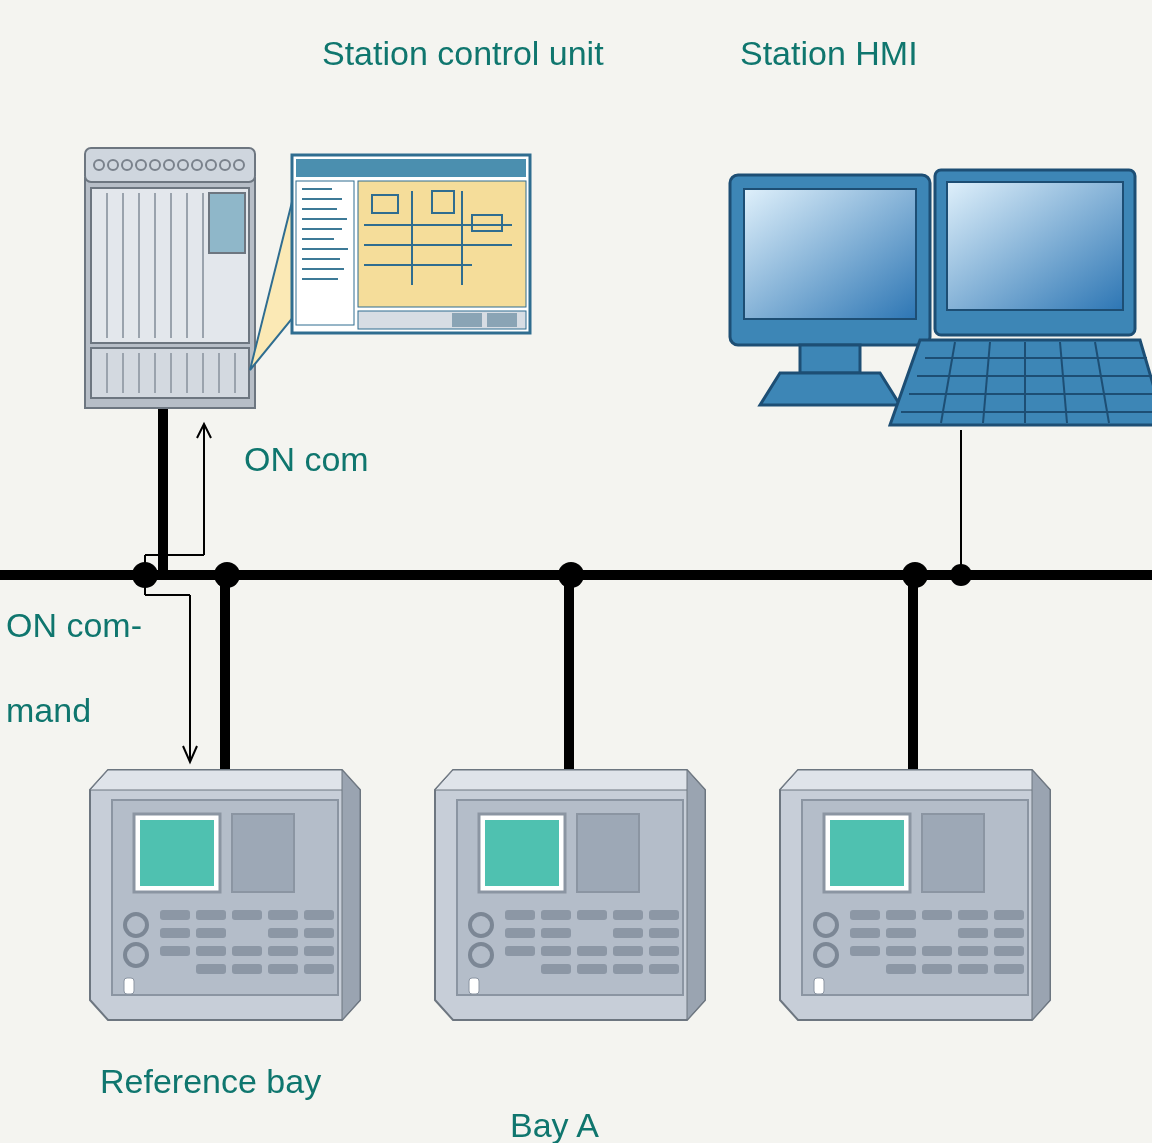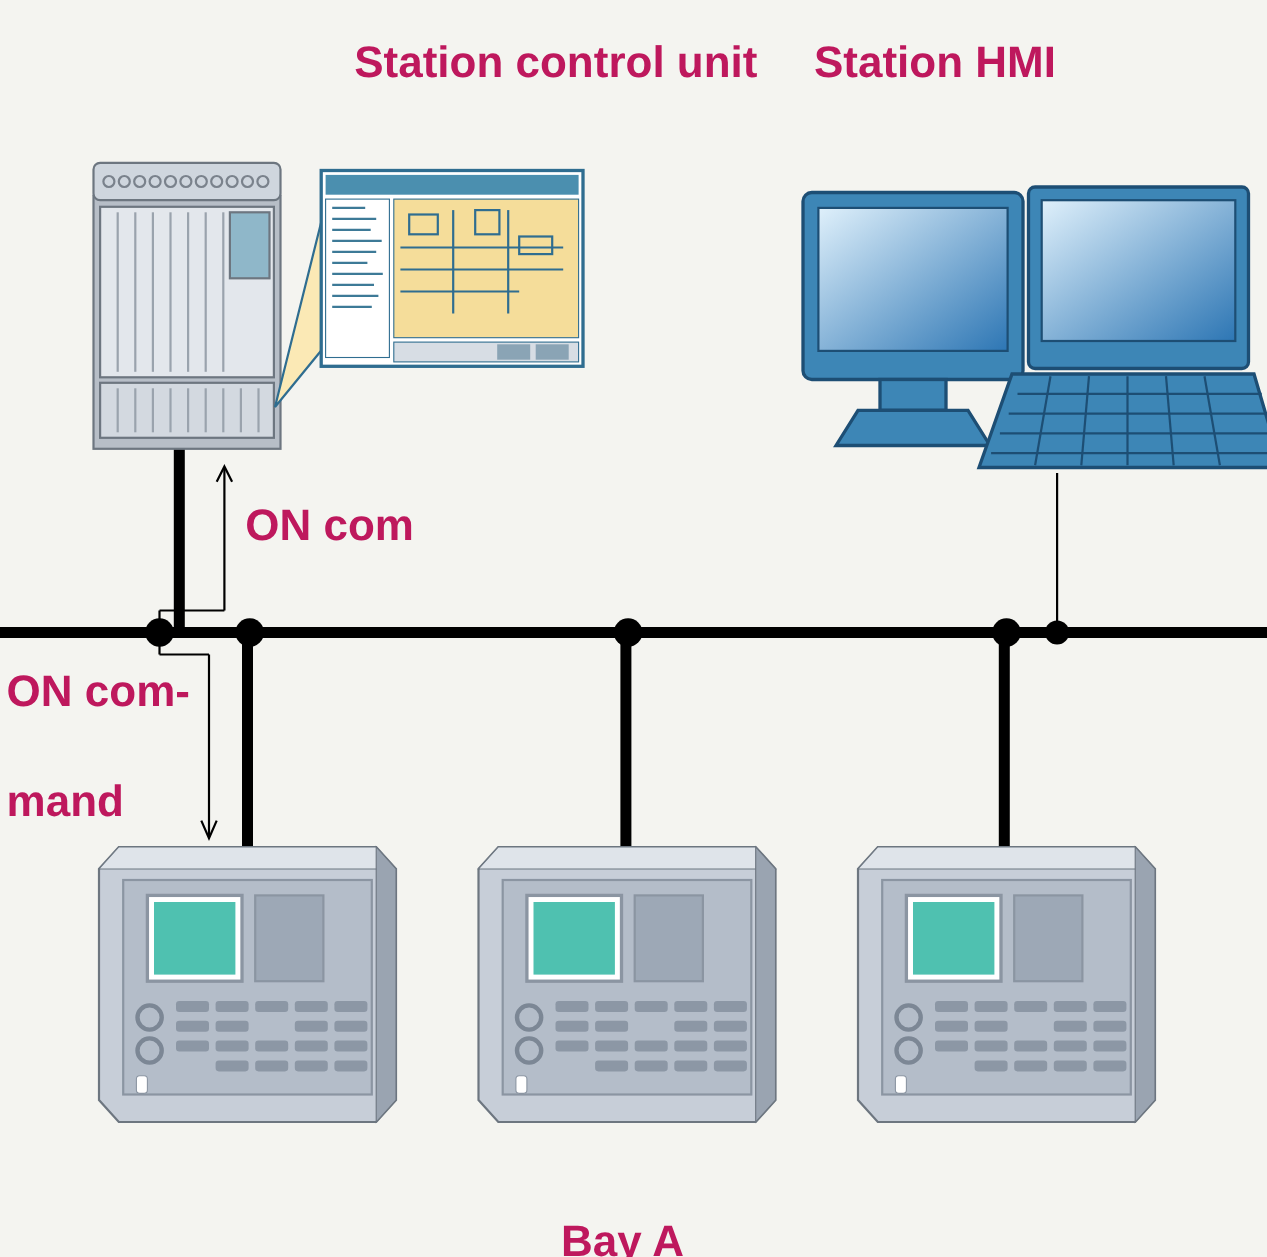--- a/index.html
+++ b/index.html
@@ -1,18 +1,18 @@
 <!DOCTYPE html>
 <html><head>
 <meta charset="utf-8">
 <style>
   html,body{margin:0;padding:0;}
   body{background:#f4f4f0;font-family:"Segoe UI",Arial,sans-serif;color:#2b2b2b;}
   .stage{position:relative;width:1152px;height:1143px;background:#f4f4f0;}
-  .label{position:absolute;font-size:40px;line-height:1.25;color:#be185d;font-weight:bold;}
+  .label{position:absolute;font-size:34px;line-height:1.25;color:#0f766e;}
   svg{position:absolute;left:0;top:0;}
 </style>
 </head>
 <body>
 
 <div class="stage">
 
   <svg width="1152" height="1143">
 
     <line x1="0" y1="575" x2="1152" y2="575" stroke="#000" stroke-width="10"></line>
@@ -226,25 +226,28 @@
     <use href="#ied" x="435" y="770"></use>
     <use href="#ied" x="780" y="770"></use>
   </svg>
 
   <div class="label" style="left:322px;top:32px;">
     <span>Station control unit</span><br>
   </div>
   <div class="label" style="left:740px;top:32px;">
     <span>Station HMI</span>
   </div>
-  <div class="label" style="left:223px;top:438px;margin-top:15px;">
+  <div class="label" style="left:244px;top:438px;">
     <span>ON com</span><br>
   </div>
   <div class="label" style="left:6px;top:604px;">
     <span>ON com-</span><br>
     <br>
     <span>mand</span>
   </div>
+  <div class="label" style="left:100px;top:1060px;">
+    <span>Reference bay</span>
+  </div>
   <div class="label" style="left:510px;top:1060px;margin-top:44px;">
     <span>Bay A</span>
   </div>
 
 </div>
 
 </body></html>

